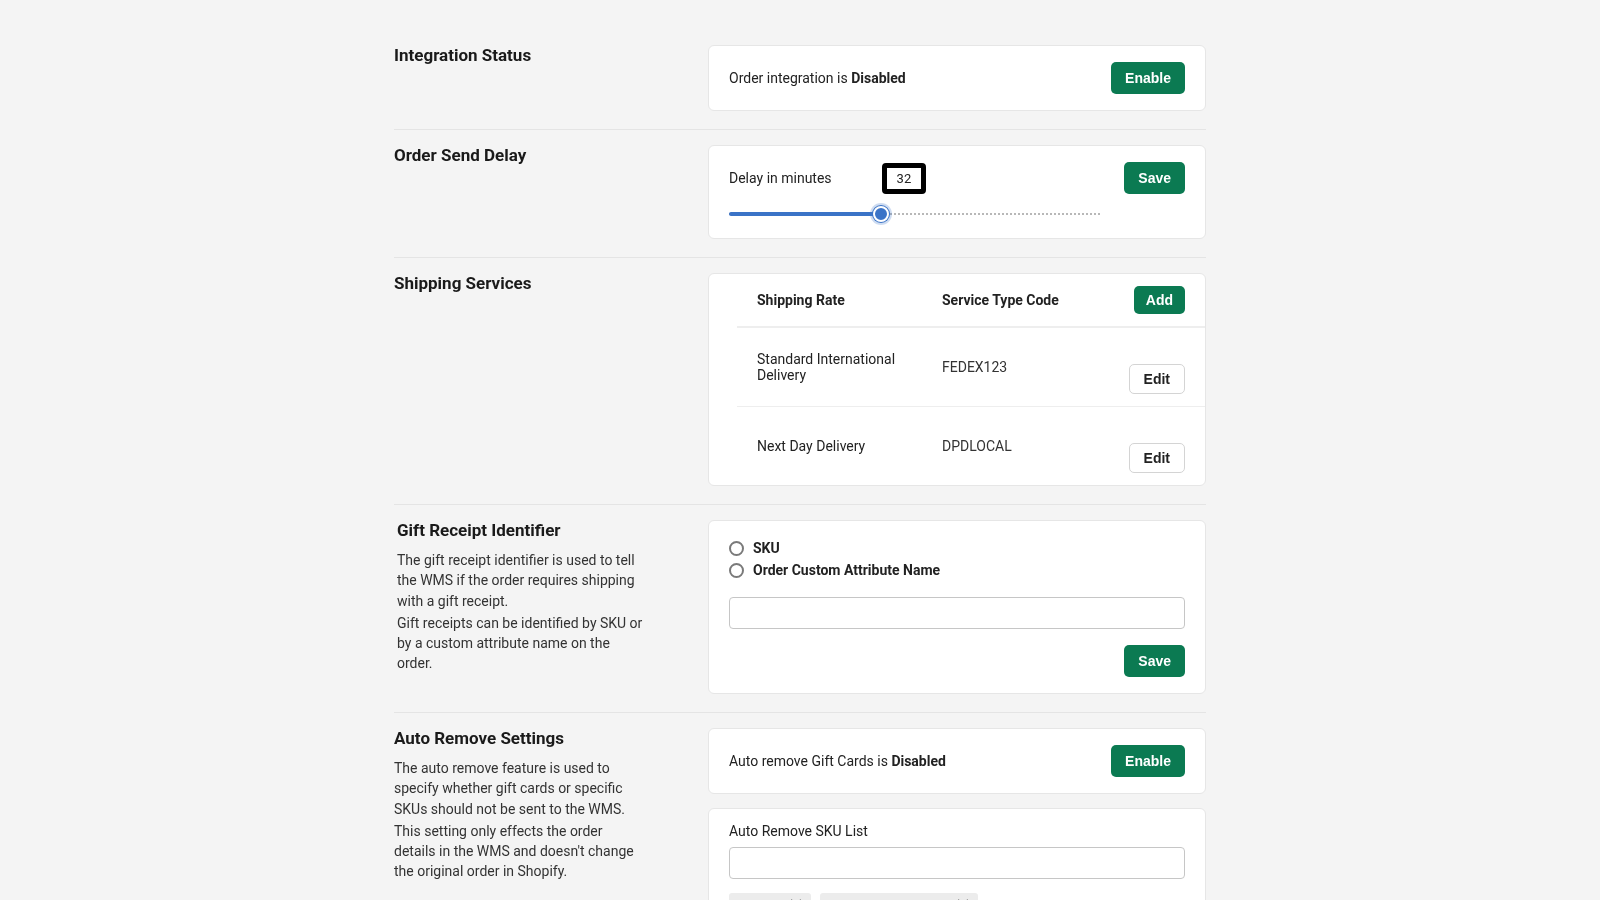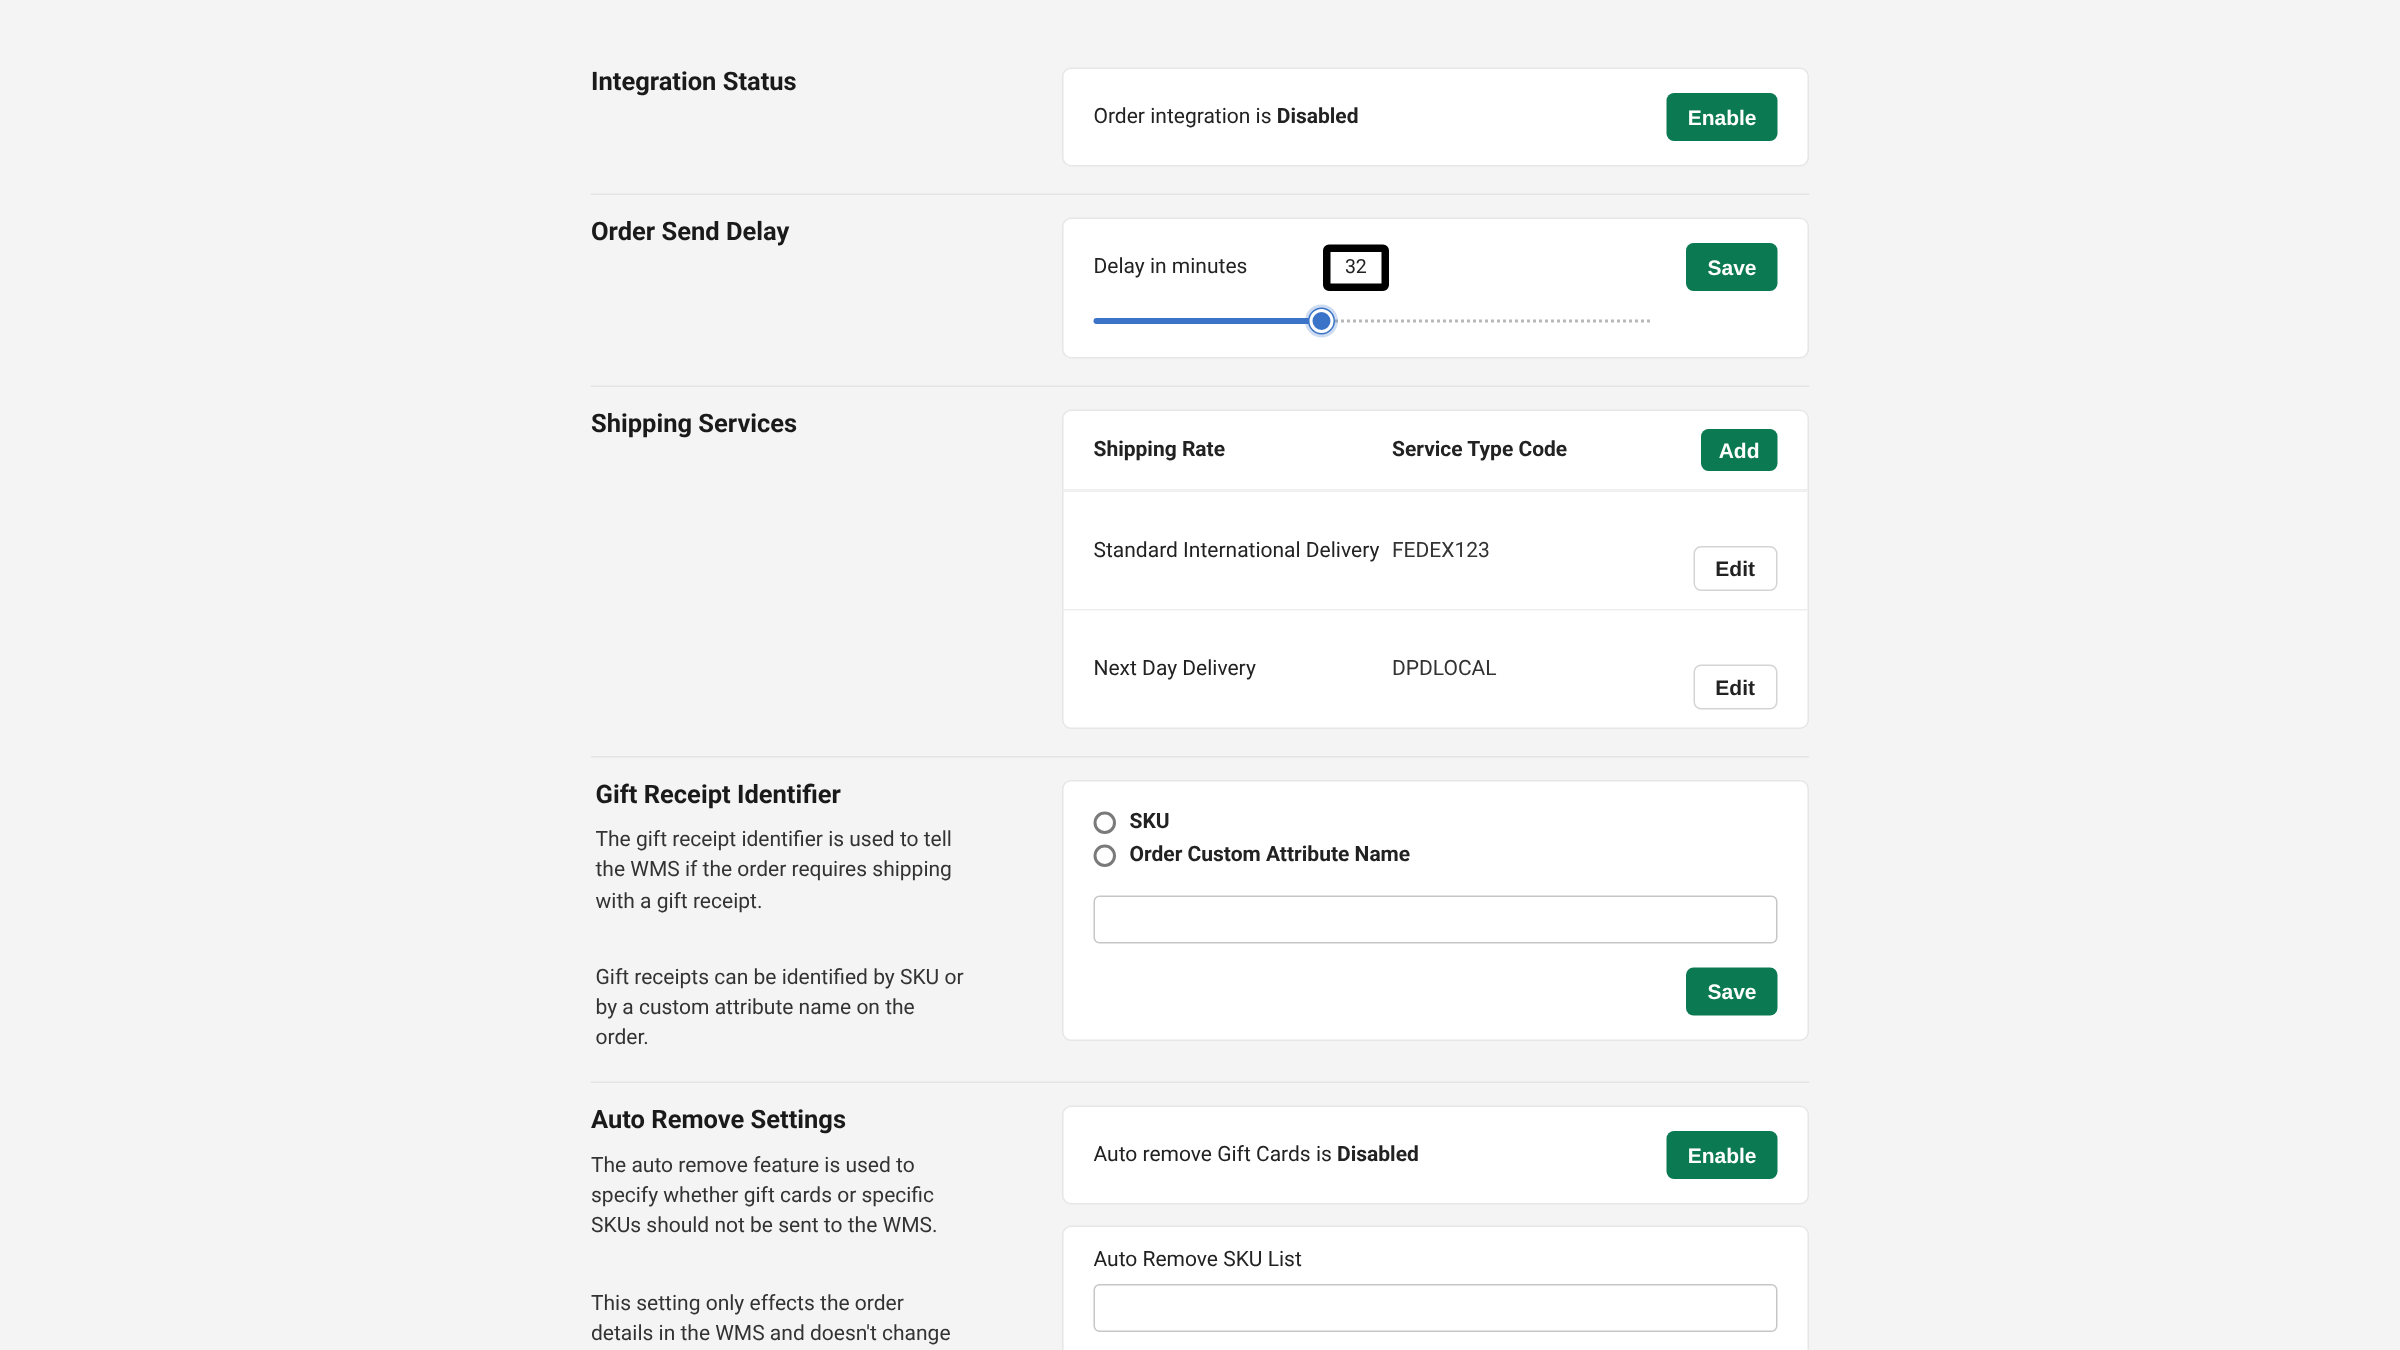--- a/index.html
+++ b/index.html
@@ -37,26 +37,27 @@
   font-size: 17px;
   font-weight: 700;
   color: #1a1a1a;
   margin-bottom: 10px;
 }
 .section-desc {
   font-size: 14px;
   line-height: 1.45;
   color: #333;
 }
-.section-desc p + p { margin-top: 31px; }
+.section-desc p + p { margin-top: 2px; }
 
 .card {
   background: #fff;
   border: 1px solid #e6e6e6;
   border-radius: 6px;
+  padding-left: 28px;
 }
 
 .card-pad {
   padding: 16px 20px;
 }
 
 .btn-primary {
   background: #0b7a52;
   color: #fff;
   border: none;

